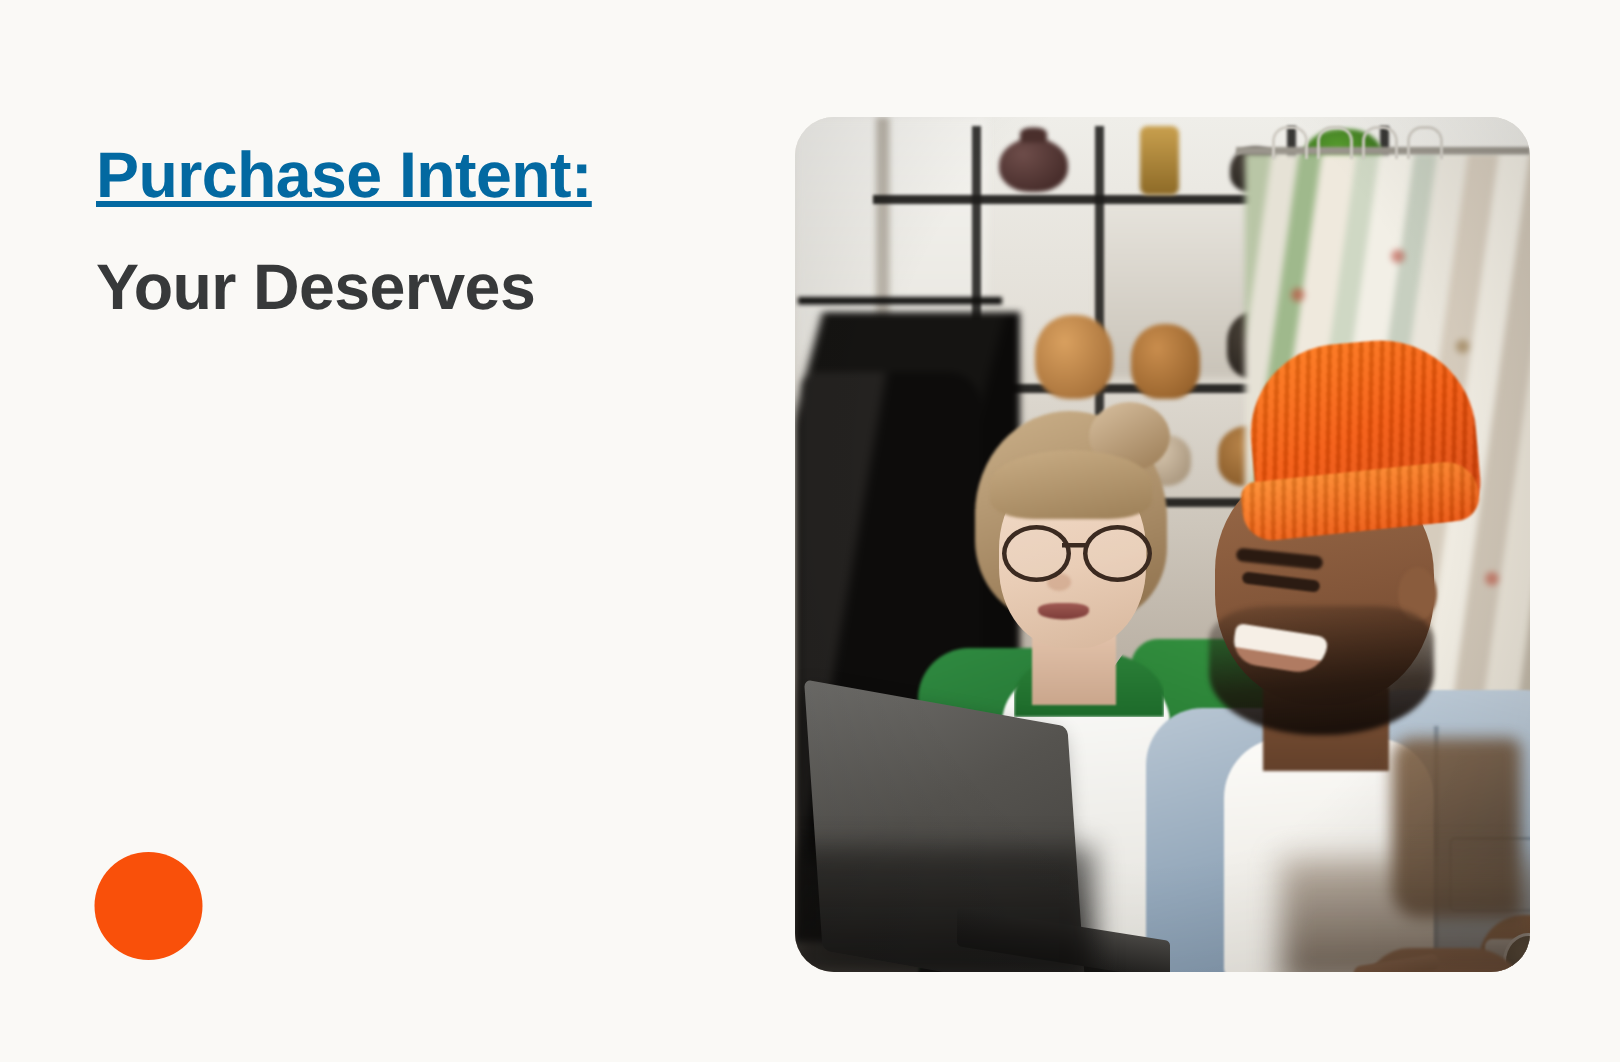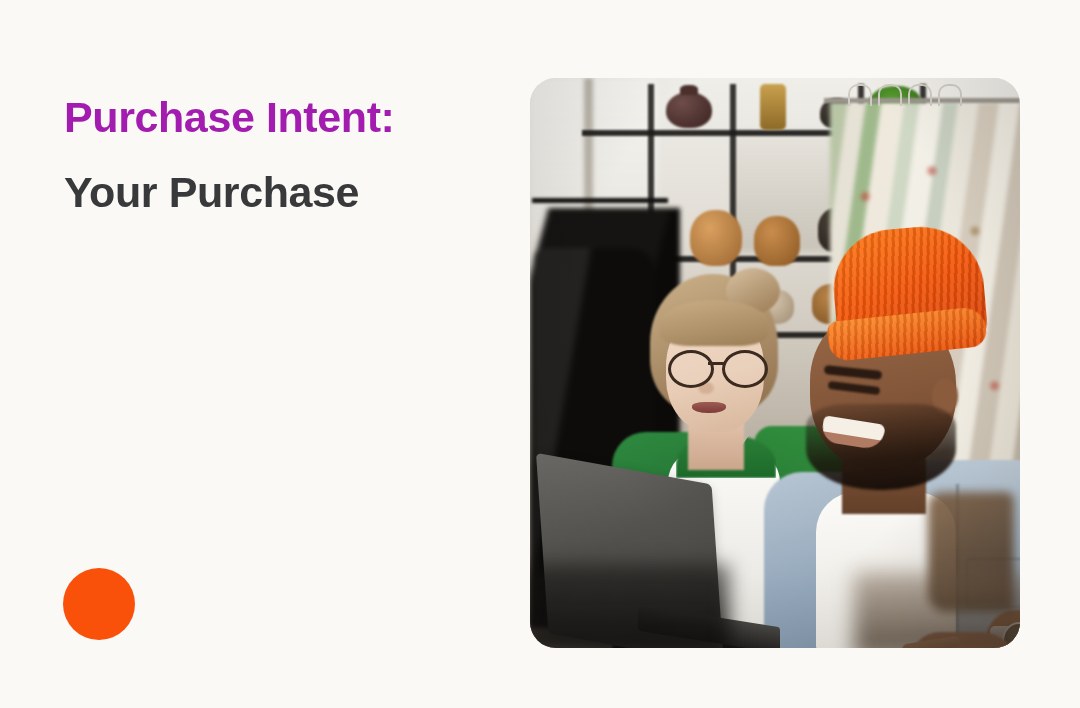--- a/index.html
+++ b/index.html
@@ -27,21 +27,21 @@
     top: 80px;
     width: 430px;
   }
   .headline-line {
     font-size: 43px;
     line-height: 75px;
     font-weight: 600;
     letter-spacing: -0.4px;
     white-space: nowrap;
   }
-  .headline-line.accent { color: #a21caf; }
+  .headline-line.accent { color: #0369a1; text-decoration: underline; }
   .headline-line.dark   { color: #37393a; }
 
   .accent-dot {
     position: absolute;
     left: 63px;
     top: 568px;
     width: 72px;
     height: 72px;
     border-radius: 50%;
     background: #f9500a;
@@ -416,21 +416,21 @@
     pointer-events: none;
   }
 </style>
 </head>
 <body>
 
 <div class="canvas">
 
   <div class="headline-block">
     <div class="headline-line accent">Purchase Intent:</div>
-    <div class="headline-line dark">Your Purchase</div>
+    <div class="headline-line dark">Your Deserves</div>
   </div>
 
   <div class="accent-dot"></div>
 
   <div class="photo-card">
     <div class="photo-scene">
 
       <div class="bg-wall"></div>
       <div class="bg-window"></div>
       <div class="bg-window-frame"></div>

